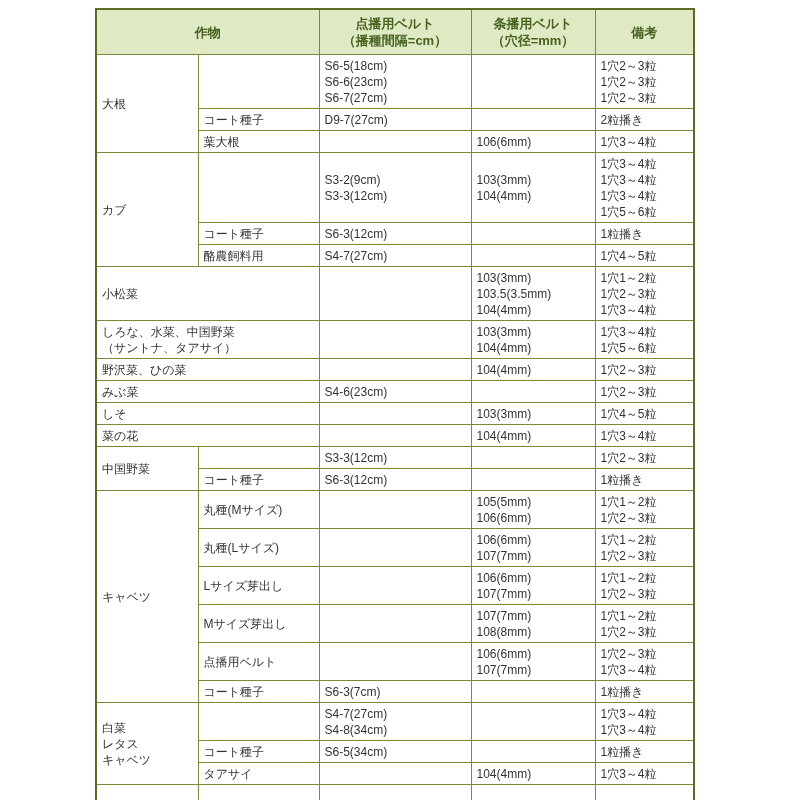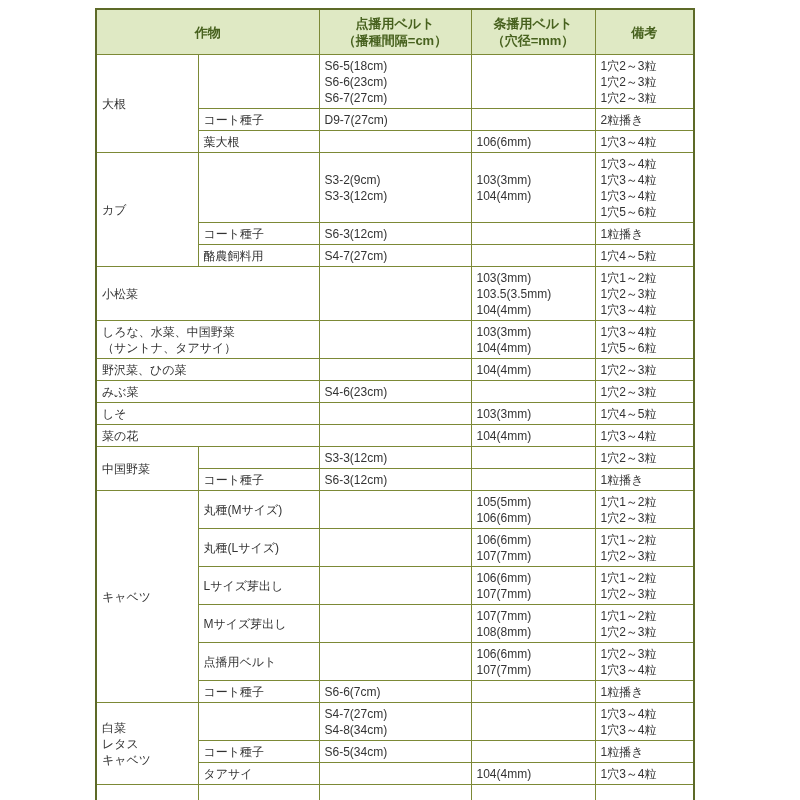--- a/index.html
+++ b/index.html
@@ -214,21 +214,21 @@
         <tr>
           <td>点播用ベルト</td>
           <td></td>
           <td>106(6mm)
 107(7mm)</td>
           <td>1穴2～3粒
 1穴3～4粒</td>
         </tr>
         <tr>
           <td>コート種子</td>
-          <td>S6-6(7cm)</td>
+          <td>S6-3(7cm)</td>
           <td></td>
           <td>1粒播き</td>
         </tr>
         <tr>
           <td rowspan="3">白菜
 レタス
 キャベツ</td>
           <td></td>
           <td>S4-7(27cm)
 S4-8(34cm)</td>

